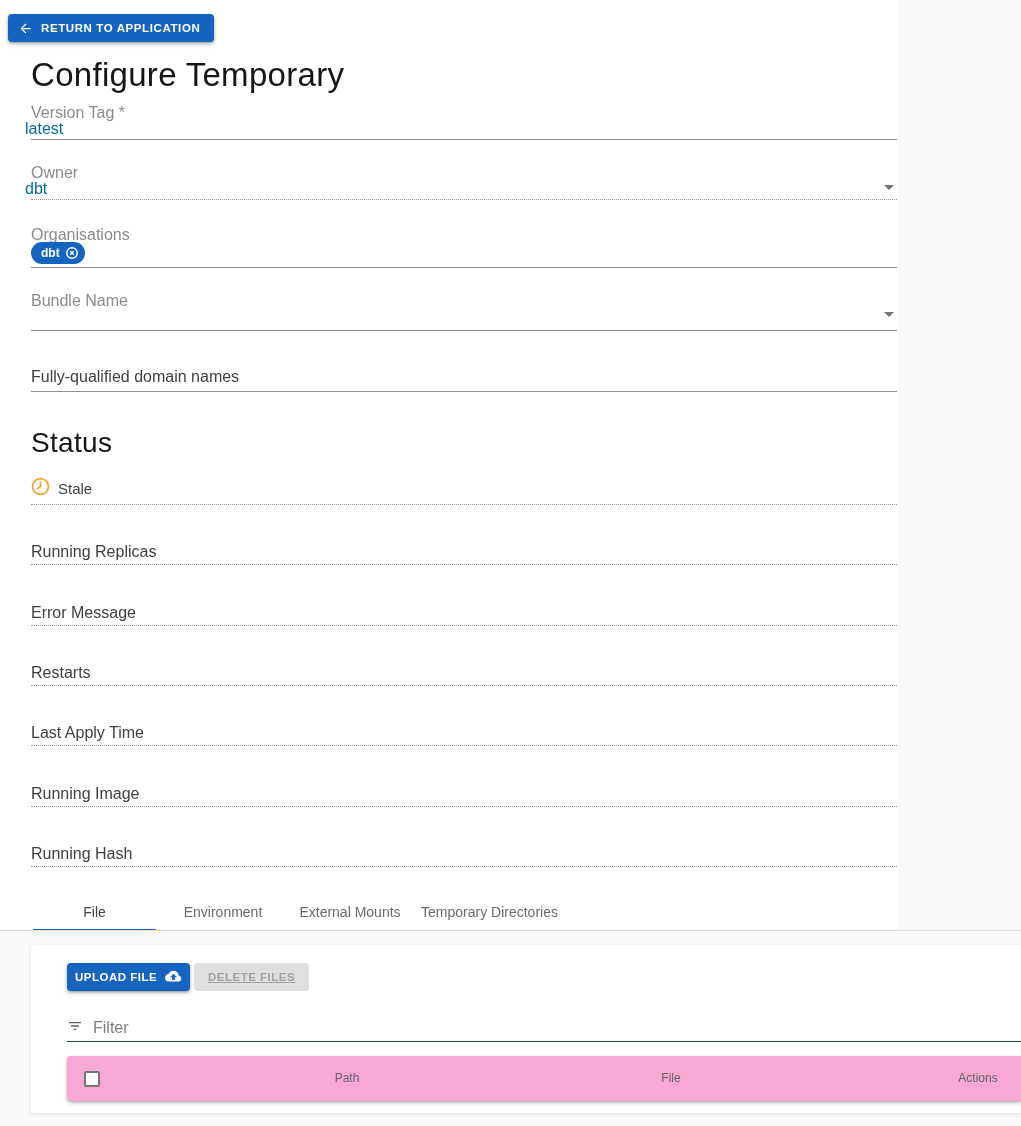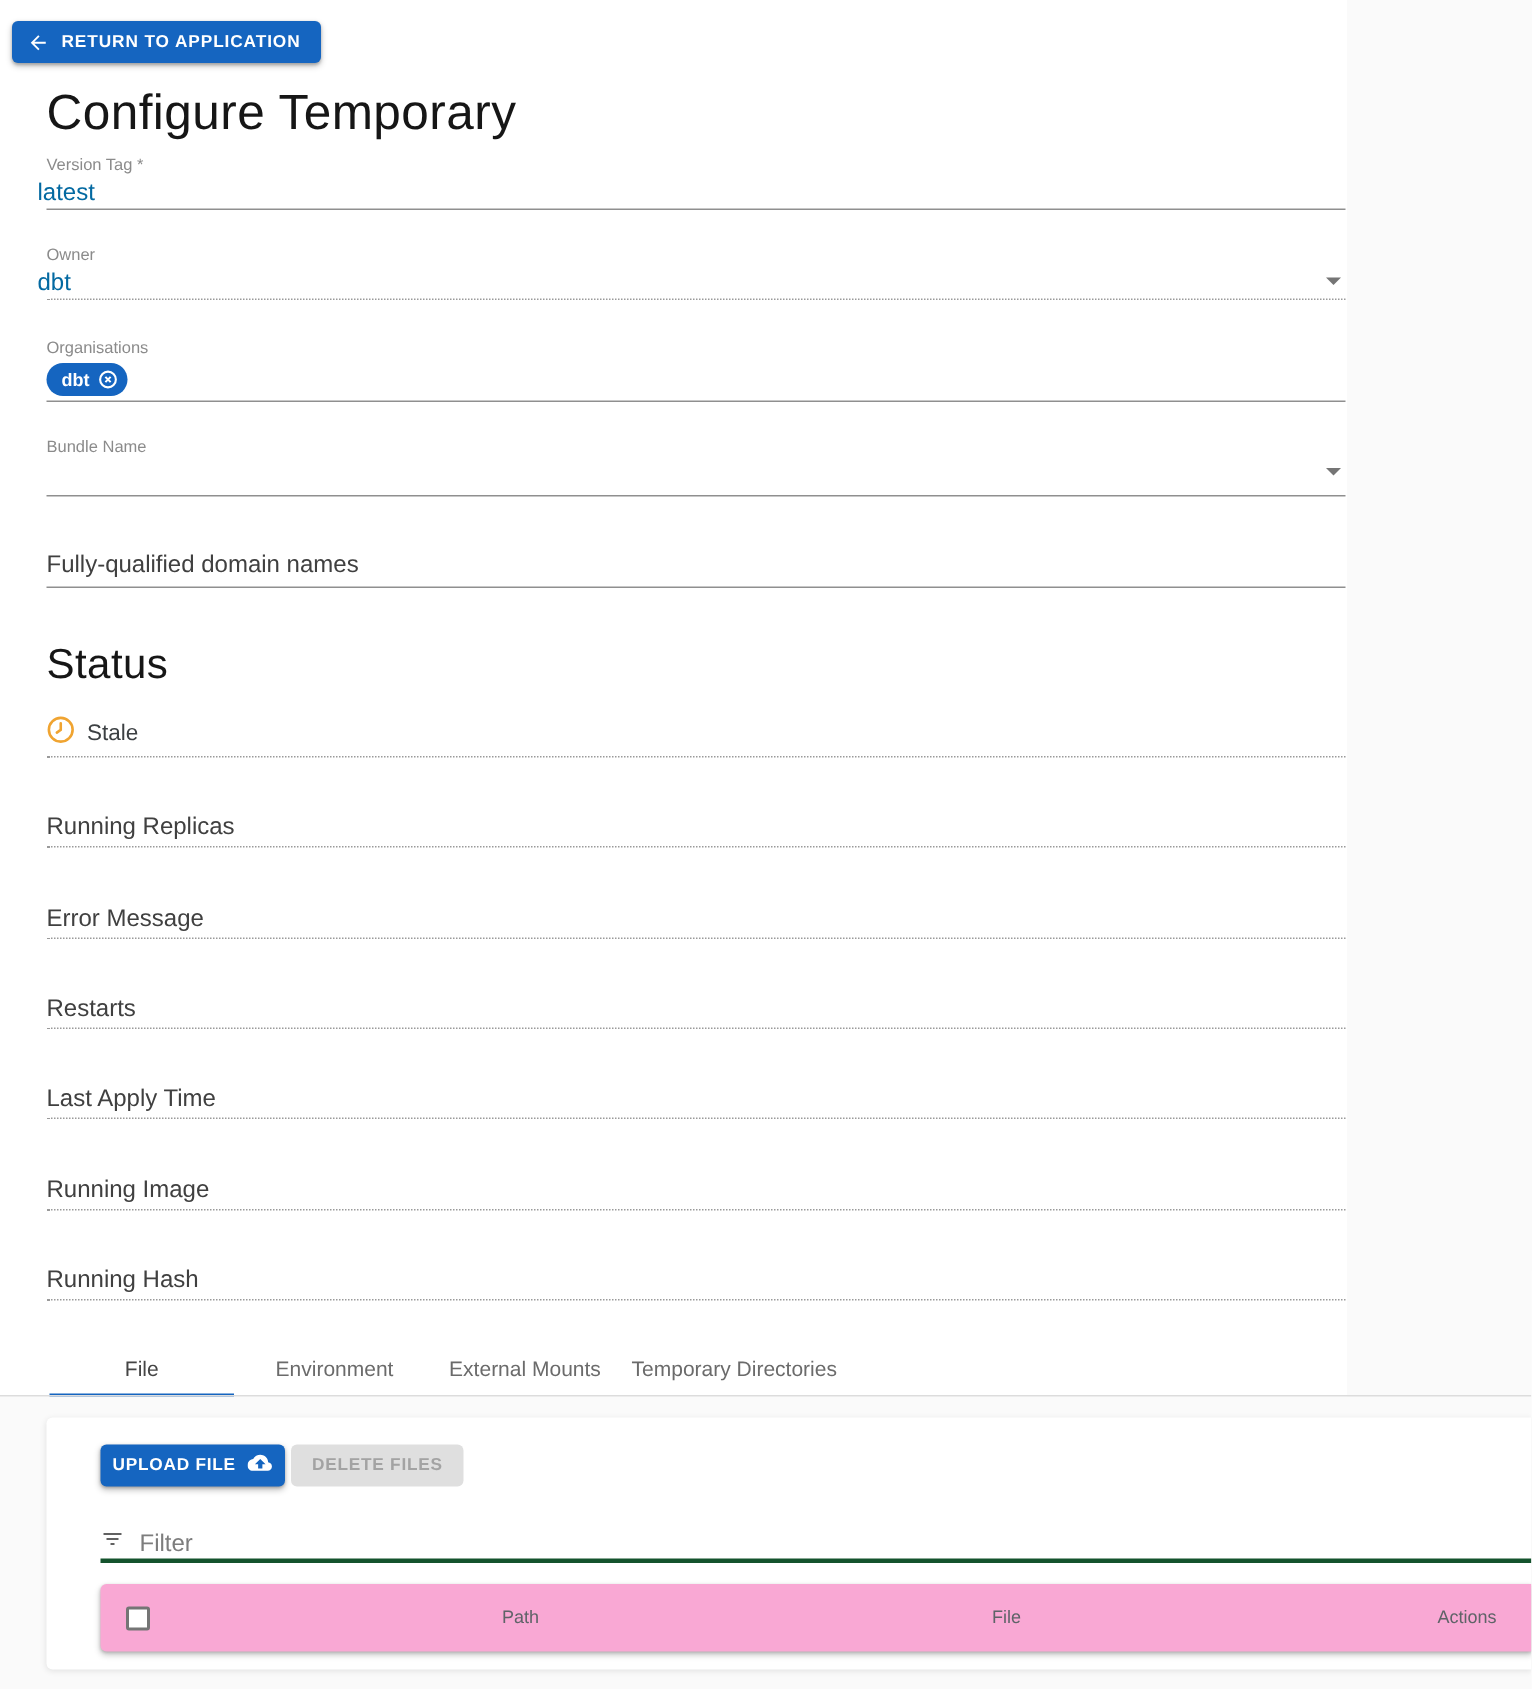--- a/index.html
+++ b/index.html
@@ -13,21 +13,21 @@
   
   .return-btn { position:absolute; left:8px; top:14px; height:28px; display:flex; align-items:center; gap:8px;
     padding:0 14px 0 10px; background:#1565c0; color:#fff; border:none; border-radius:4px;
     font-size:11.5px; font-weight:bold; letter-spacing:.6px; cursor:pointer;
     box-shadow:0 2px 4px rgba(0,0,0,.25), 0 1px 2px rgba(0,0,0,.2); }
   .return-btn svg { display:block; }
 
   .page-title { position:absolute; left:31px; top:56px; font-size:33px; font-weight:400; letter-spacing:.3px; color:#161616; }
 
   
-  .fld-label-sm { position:absolute; left:31px; font-size:11px; color:#8b8b8b; }
+  .fld-label-sm { position:absolute; left:31px; font-size:16px; color:#8b8b8b; }
   .fld-label-lg { position:absolute; left:31px; font-size:16px; color:#404040; }
   .fld-value    { position:absolute; left:25px; font-size:16px; color:#0369a1; }
   .u-solid  { position:absolute; left:31px; width:866px; border-bottom:1px solid #8f8f8f; }
   .u-dotted { position:absolute; left:31px; width:866px; border-bottom:1px dotted #9a9a9a; }
   .dd-arrow { position:absolute; left:884px; width:0; height:0;
     border-left:5px solid transparent; border-right:5px solid transparent; border-top:5px solid #757575; }
 
   
   .chip { position:absolute; left:31px; top:242px; height:22px; display:flex; align-items:center; gap:5px;
     padding:0 6px 0 10px; background:#1565c0; border-radius:11px; cursor:pointer; }
@@ -49,24 +49,24 @@
 
   
   .panel { position:absolute; left:31px; top:945px; width:990px; height:168px; background:#fff;
     border-radius:4px 0 0 4px; box-shadow:0 1px 4px rgba(0,0,0,.10); }
   .upload-btn { position:absolute; left:36px; top:18px; height:28px; display:flex; align-items:center; gap:8px;
     padding:0 8px; background:#1565c0; color:#fff; border:none; border-radius:4px;
     font-size:11.5px; font-weight:bold; letter-spacing:.5px; cursor:pointer;
     box-shadow:0 2px 4px rgba(0,0,0,.25), 0 1px 2px rgba(0,0,0,.2); }
   .delete-btn { position:absolute; left:163px; top:18px; height:28px; display:flex; align-items:center;
     padding:0 14px; background:#dfdfdf; color:#a3a3a3; border:none; border-radius:4px;
-    font-size:11.5px; font-weight:bold; letter-spacing:.5px; cursor:default; }
+    font-size:11.5px; font-weight:bold; letter-spacing:.5px; cursor:default;text-decoration:underline; }
 
-  .filter-row { position:absolute; left:36px; top:70px; width:954px; height:27px; border-bottom:3px solid #14532d;
-    display:flex; align-items:flex-end; gap:10px; }
+  .filter-row { position:absolute; left:36px; top:70px; width:954px; height:27px; border-bottom:1px solid #14532d;
+    display:flex; align-items:center; gap:10px; }
   .filter-input { border:none; outline:none; flex:1; font-size:16px; color:#202124; background:transparent;
     font-family:"Liberation Sans","DejaVu Sans",sans-serif; }
   .filter-input::placeholder { color:#7d7d7d; opacity:1; }
 
   .table-card { position:absolute; left:36px; top:111px; width:954px; height:45px; background:#f9a8d4;
     border-radius:4px 0 0 4px; box-shadow:0 2px 4px rgba(0,0,0,.22), 0 1px 2px rgba(0,0,0,.14); }
   .checkbox { position:absolute; left:17px; top:15px; width:16px; height:16px;
     border:2px solid #757575; border-radius:2px; cursor:pointer; background:#fff; }
   .col-head { position:absolute; top:15px; transform:translateX(-50%); font-size:12px; color:#5f6368; }
   .col-path    { left:280px; }

